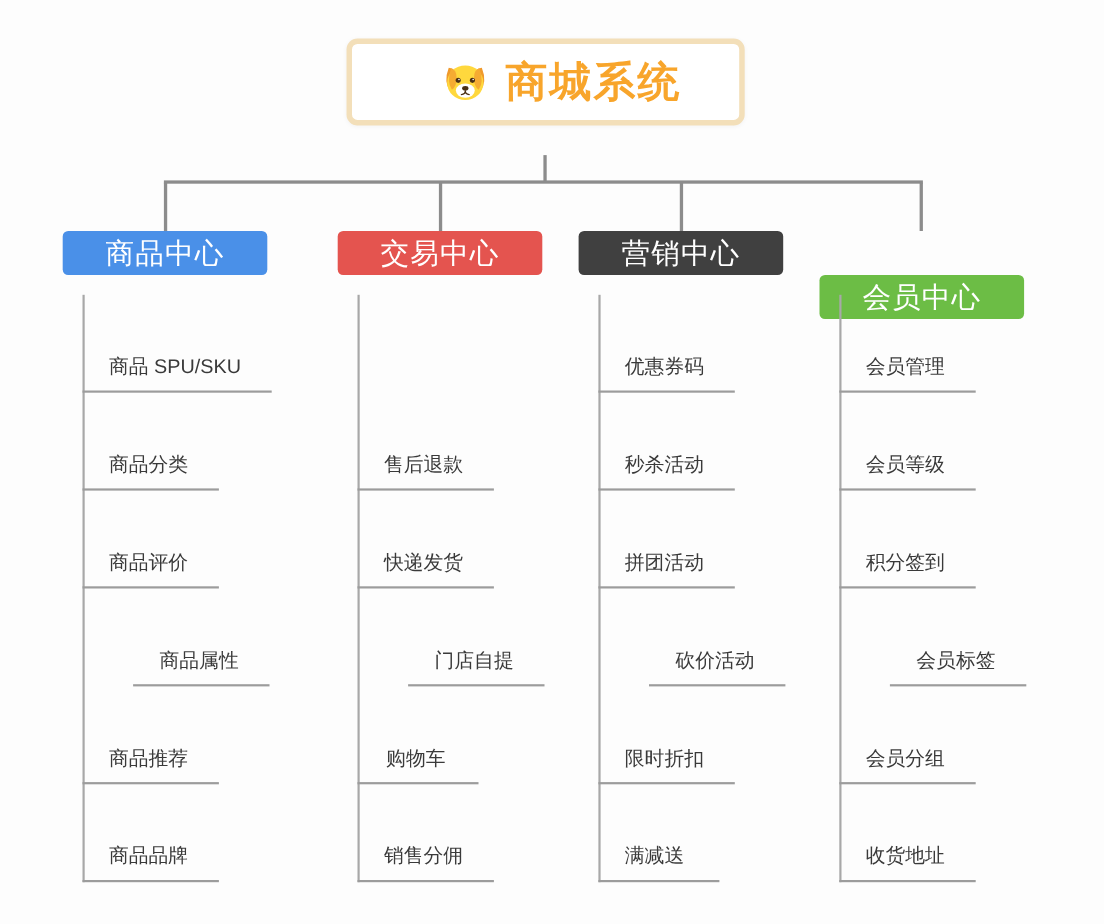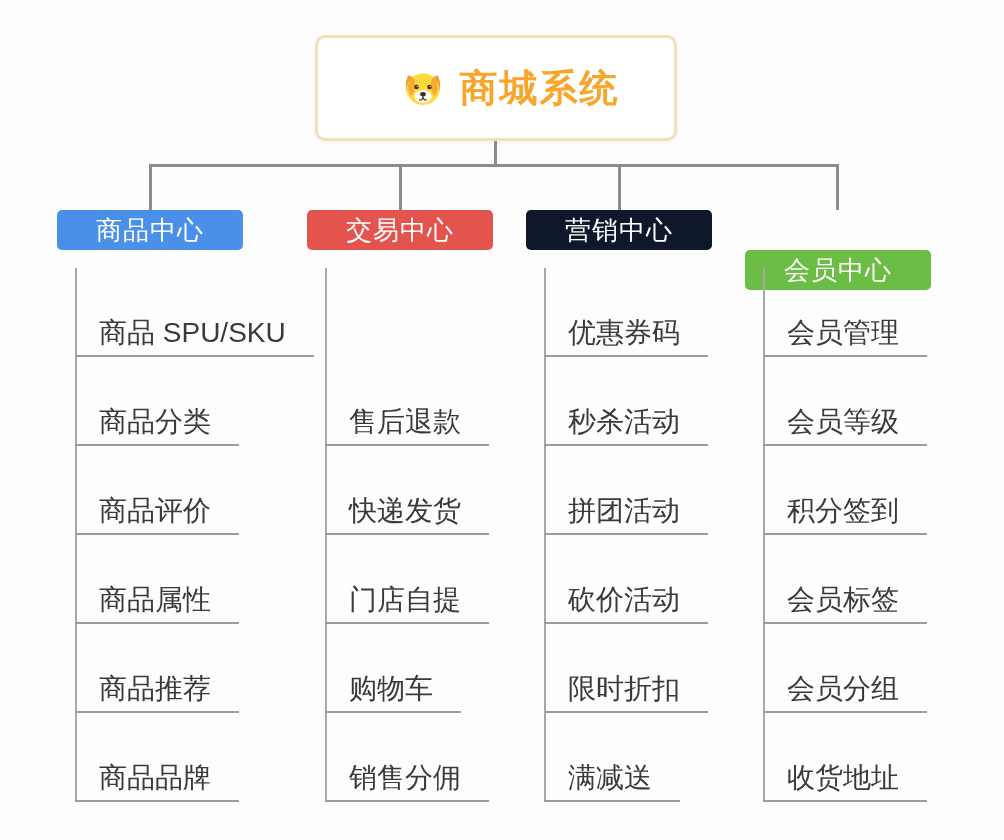--- a/index.html
+++ b/index.html
@@ -9,23 +9,23 @@
   }
   .canvas{
     position:relative;
     width:1004px;height:840px;
     background:#fdfdfd;
     overflow:hidden;
   }
   
   .root-node{
     position:absolute;left:315px;top:35px;
-    width:362px;height:106px;
+    width:362px;height:79px;
     background:#ffffff;
-    border:3px solid #eab308;
+    border:5px solid #eab308;
     border-radius:10px;
     box-shadow:0 1px 4px rgba(0,0,0,0.04);
     display:flex;align-items:center;justify-content:center;
     gap:14px;box-sizing:border-box;padding-left:27px;
   }
   .root-title{
     font-size:38px;
     font-weight:700;
     color:#f8a52b;
     letter-spacing:2px;
@@ -54,29 +54,29 @@
   }
   .trunk{
     position:absolute;left:18px;top:58px;
     width:2px;height:534px;
     background:#a8a8a8;
   }
   .child{
     position:absolute;left:18px;
     padding:0 28px 8px 24px;
     line-height:28px;
-    font-size:28px;
+    font-size:18px;
     color:#3a3a3a;
     border-bottom:2px solid #9c9c9c;
     white-space:nowrap;
     min-width:110px;
     box-sizing:border-box;
   }
   .c1{top:109px;} .c2{top:198px;} .c3{top:287px;}
-  .c4{top:376px;} .c5{top:465px;} .c6{top:554px;}
+  .c4{top:376px;margin-left:46px;} .c5{top:465px;} .c6{top:554px;}
 </style>
 </head>
 <body>
 
 <div class="canvas">
 
   <div class="root-node" style="border-color: rgb(243, 223, 185);">
     <span class="dog">
       <svg width="46" height="43" viewBox="0 0 64 60" aria-hidden="true">
         <path d="M11 12 Q4 30 13 42 Q21 39 21 26 Q21 12 11 12 Z" fill="#f09a2c"></path>
@@ -120,21 +120,21 @@
     <div class="branch-box" style="background-color: rgb(228, 84, 79);">交易中心</div>
     <div class="trunk"></div>
     <div class="child c2">售后退款</div>
     <div class="child c3">快递发货</div>
     <div class="child c4">门店自提</div>
     <div class="child c5">购物车</div>
     <div class="child c6">销售分佣</div>
   </div>
 
   <div class="branch b3">
-    <div class="branch-box" style="background-color: #0f172a;">营销中心</div>
+    <div class="branch-box" style="background-color: #404040;">营销中心</div>
     <div class="trunk"></div>
     <div class="child c1">优惠券码</div>
     <div class="child c2">秒杀活动</div>
     <div class="child c3">拼团活动</div>
     <div class="child c4">砍价活动</div>
     <div class="child c5">限时折扣</div>
     <div class="child c6">满减送</div>
   </div>
 
   <div class="branch b4">

